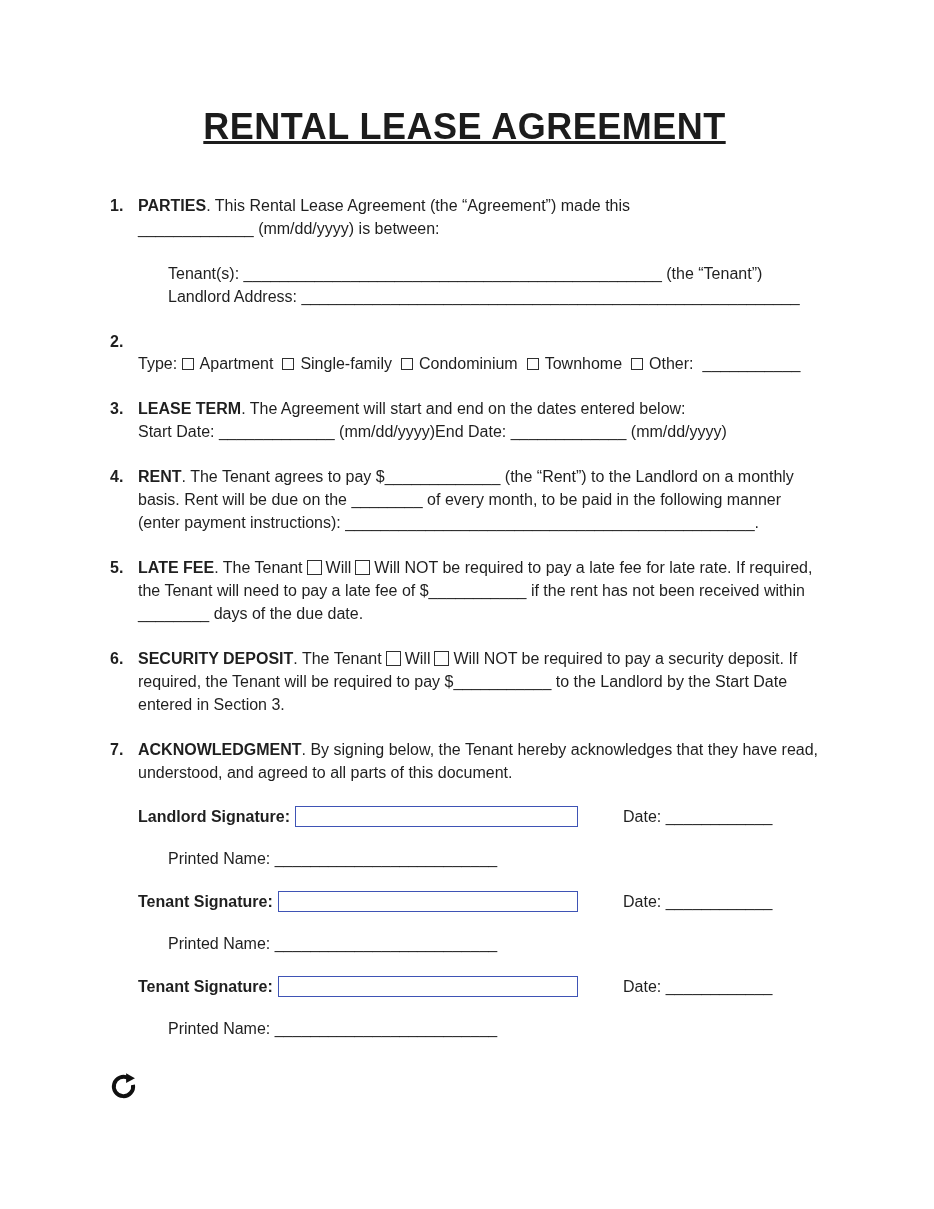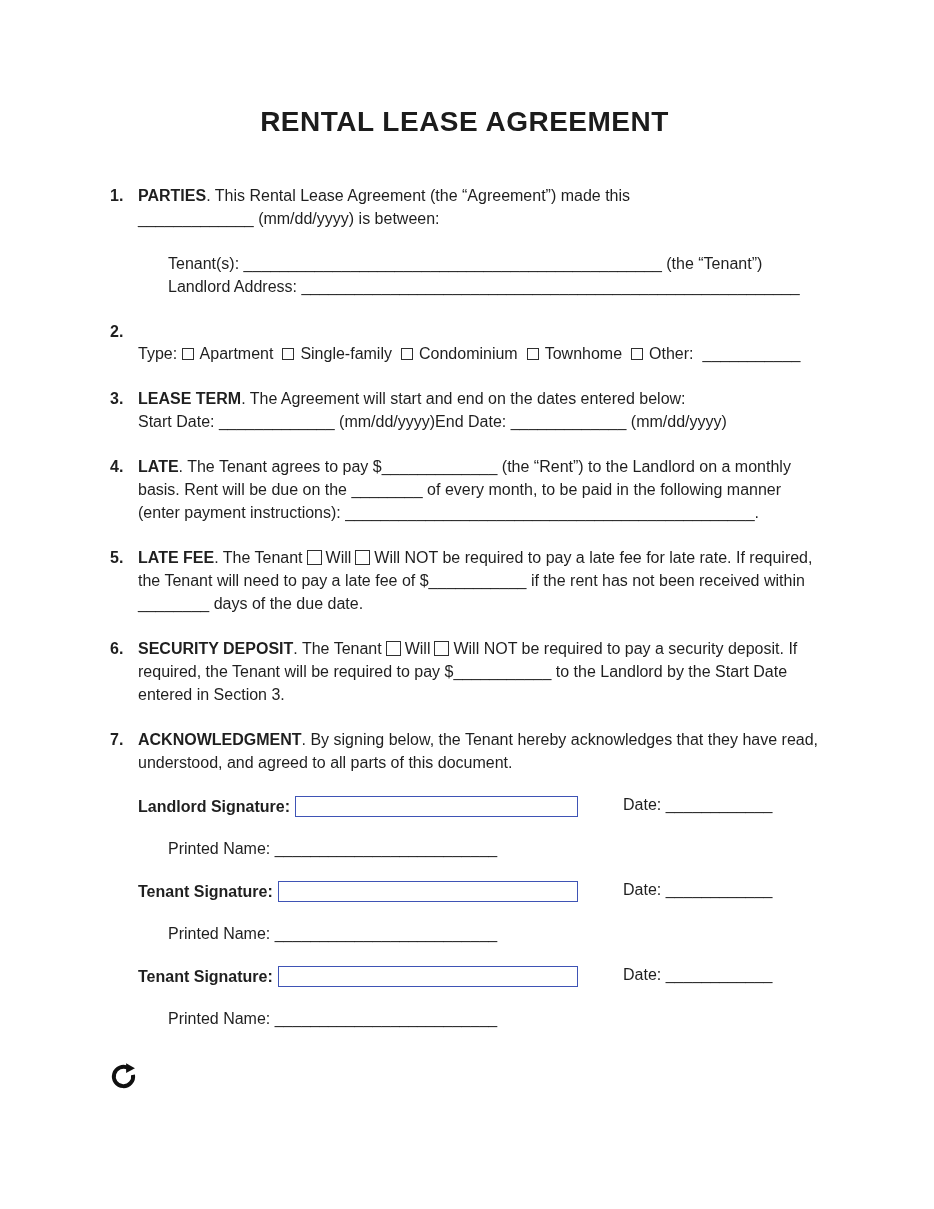--- a/index.html
+++ b/index.html
@@ -7,22 +7,22 @@
   body {
     width: 934px; height: 1209px;
     background: #ffffff;
     font-family: "Liberation Sans", sans-serif;
     font-size: 16px;
     color: #1f1f1f;
     overflow: hidden;
   }
   .page { padding: 106px 115px 0 110px; }
   h1 {
-    font-size: 28px; font-weight: bold; text-align: center;
-    letter-spacing: 0.5px; margin: 0 0 46px 0; color: #1c1c1c;
+    font-size: 36px; font-weight: bold; text-align: center;
+    letter-spacing: 0.5px; margin: 0 0 46px 0; color: #1c1c1c; text-decoration: underline;
   }
   .section { display: flex; margin-bottom: 22px; }
   .num { flex: 0 0 28px; font-weight: bold; line-height: 23px; }
   .body { flex: 1 1 auto; line-height: 23px; min-width: 0; }
   .b { font-weight: bold; }
   .indent { margin-left: 30px; margin-top: 22px; }
   .sub { margin-top: 22px; }
   .line { line-height: 23px; }
   .cb {
     display: inline-block; width: 15px; height: 15px;
@@ -31,21 +31,21 @@
   }
   .cbs {
     display: inline-block; width: 12px; height: 12px;
     border: 1px solid #2f2f2f; background: #fff;
     vertical-align: -1px; margin-right: 6px;
   }
   .type-opt { margin-right: 9px; white-space: nowrap; }
   .end-group { }
   .sig-block { margin-left: 28px; margin-top: 16px; }
   .sig-group { margin-bottom: 21px; }
-  .sig-row { display: flex; align-items: flex-start; }
+  .sig-row { display: flex; align-items: center; }
   .sig-left { flex: 0 0 440px; display: flex; align-items: center; }
   .sig-label { font-weight: bold; white-space: nowrap; }
   .sig-input {
     flex: 1 1 auto; min-width: 0; height: 21px;
     border: 1.5px solid #3f54b5; background: #fff;
     margin-left: 5px; padding: 0 4px;
     font-family: inherit; font-size: 15px; color: #1f1f1f;
   }
   .sig-date { margin-left: 45px; white-space: nowrap; }
   .printed { margin-left: 30px; margin-top: 20px; line-height: 23px; }
@@ -85,21 +85,21 @@
     <div class="num">3.</div>
     <div class="body">
       <div class="line"><span class="b">LEASE TERM</span><span>. The Agreement will start and end on the dates entered below:</span><br><span>Start Date: </span><span>_____________</span><span> (mm/dd/yyyy)</span><span class="end-group"><span>End Date: </span><span>_____________</span><span> (mm/dd/yyyy)</span></span></div>
     </div>
   </div>
 
   
   <div class="section">
     <div class="num">4.</div>
     <div class="body">
-      <div class="line"><span class="b">LATE</span><span>. The Tenant agrees to pay $</span><span>_____________</span><span> (the “Rent”) to the Landlord on a monthly basis. Rent will be due on the </span><span>________</span><span> of every month, to be paid in the following manner (enter payment instructions): </span><span>______________________________________________</span><span>.</span></div>
+      <div class="line"><span class="b">RENT</span><span>. The Tenant agrees to pay $</span><span>_____________</span><span> (the “Rent”) to the Landlord on a monthly basis. Rent will be due on the </span><span>________</span><span> of every month, to be paid in the following manner (enter payment instructions): </span><span>______________________________________________</span><span>.</span></div>
     </div>
   </div>
 
   
   <div class="section">
     <div class="num">5.</div>
     <div class="body">
       <div class="line"><span class="b">LATE FEE</span><span>. The Tenant</span><span class="cb"></span><span>Will</span><span class="cb"></span><span>Will NOT</span><span> be required to pay a late fee for late rate. If required, the Tenant will need to pay a late fee of $</span><span>___________</span><span> if the rent has not been received within </span><span>________</span><span> days of the due date.</span></div>
     </div>
   </div>

